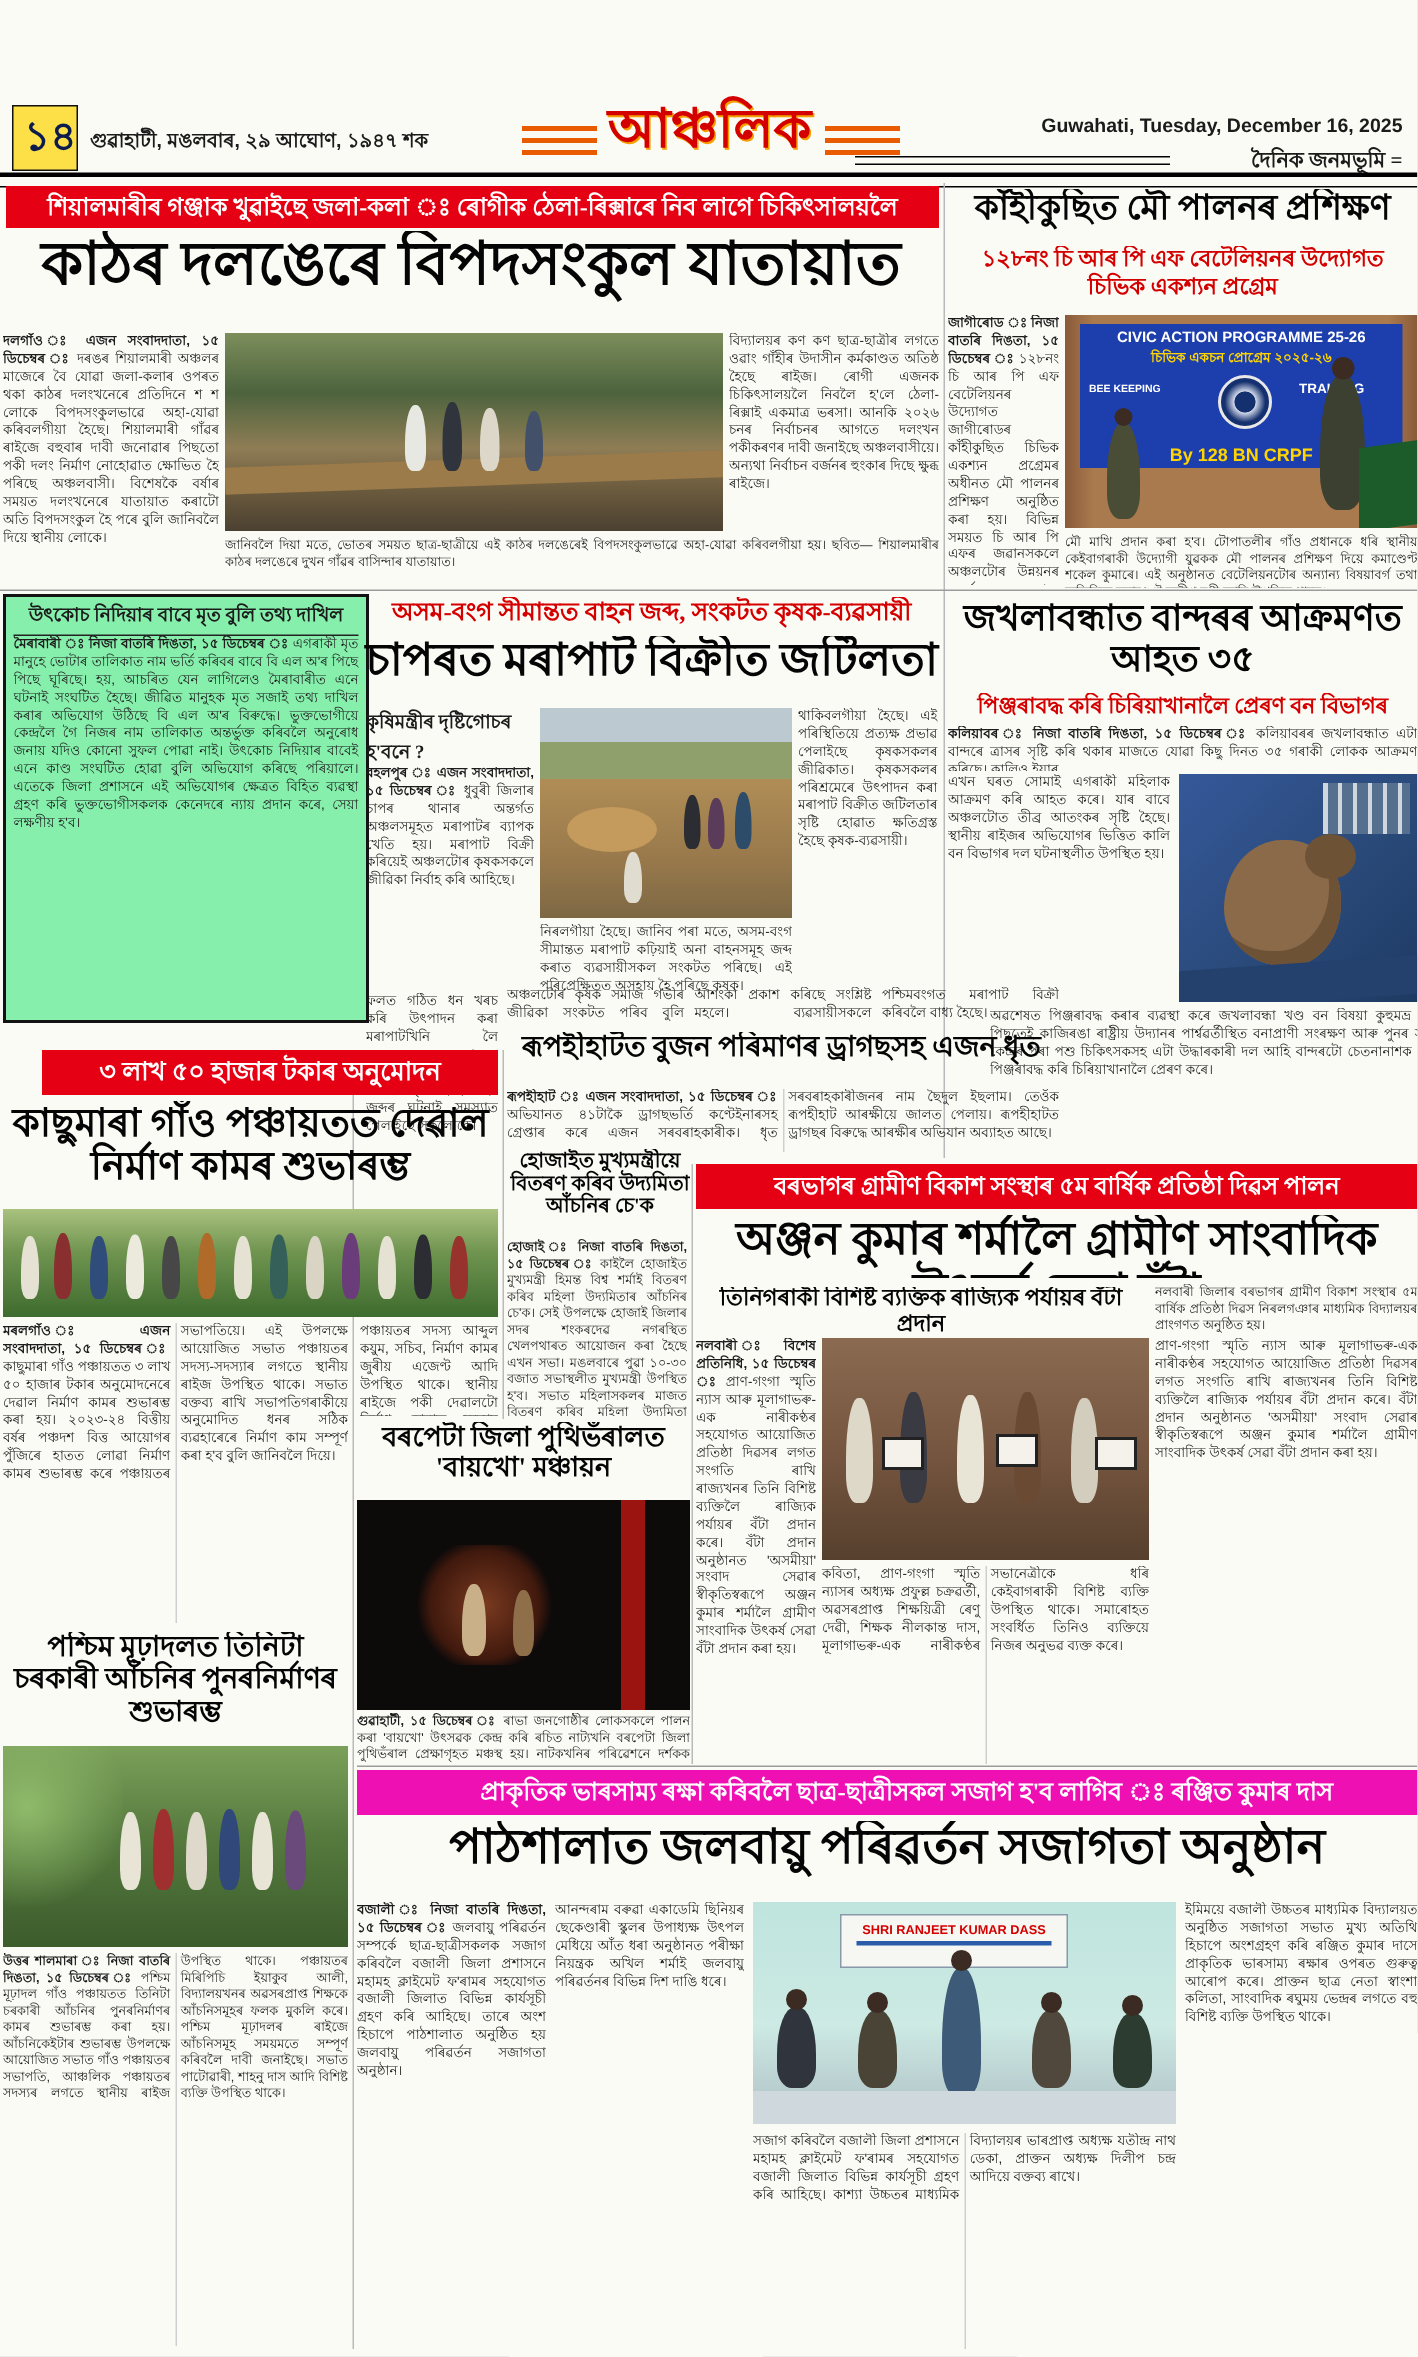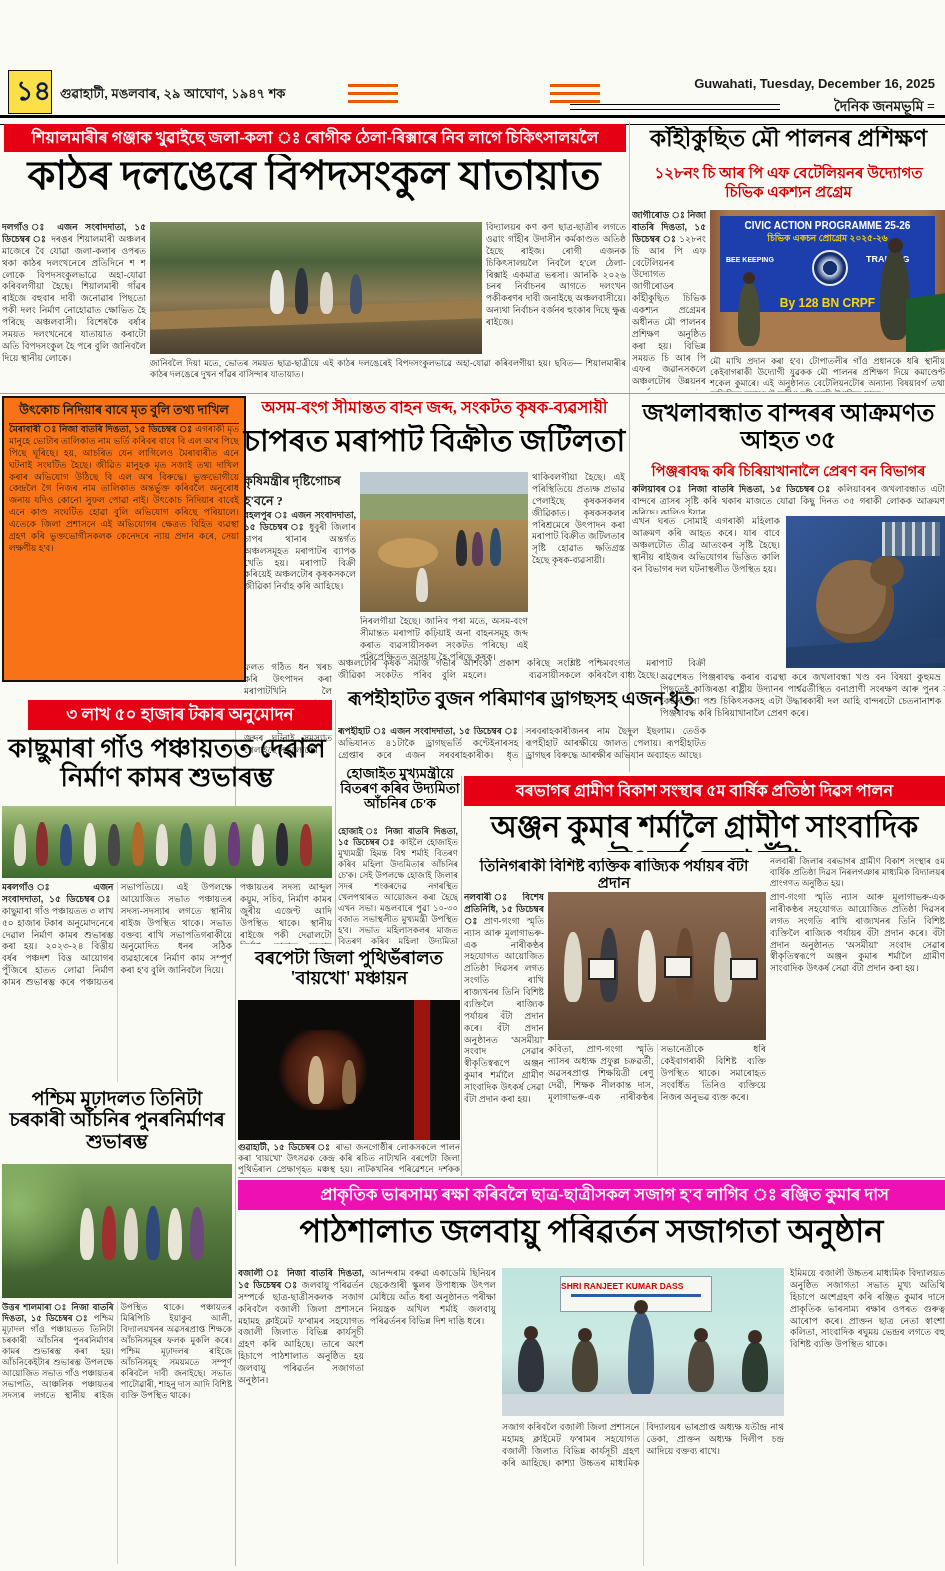--- a/index.html
+++ b/index.html
@@ -32,20 +32,23 @@
 <body>
 
 <div id="page">
 
   <div class="pgbox">
     <span>১৪</span>
   </div>
   <div class="abs" style="left:60px;top:84px;width:270px;font-size:13px;font-weight:bold;">গুৱাহাটী, মঙলবাৰ, ২৯ আঘোণ, ১৯৪৭ শক</div>
 
   <div class="mastlines" style="left:348px;top:84px;"></div>
+  <div class="abs" style="left:398px;top:58px;width:150px;height:56px;text-align:center;
+       font-family:'Liberation Serif',serif;font-weight:bold;font-size:36px;color:#d40000;
+       text-shadow:1px 1px 0 #f5a000;">আঞ্চলিক</div>
   <div class="mastlines" style="left:550px;top:84px;"></div>
 
   <div class="abs" style="right:10px;top:76px;width:260px;text-align:right;font-size:13px;font-weight:bold;">Guwahati, Tuesday, December 16, 2025</div>
   <div class="abs" style="right:10px;top:95px;width:150px;text-align:right;font-size:14px;font-weight:bold;
        font-family:'Liberation Serif',serif;">দৈনিক জনমভূমি =</div>
   <div class="abs" style="right:165px;top:104px;width:210px;height:4px;border-top:1px solid #000;border-bottom:1px solid #000;"></div>
 
   <div class="abs" style="left:0;top:115px;width:945px;height:6px;border-top:3px solid #000;border-bottom:1px solid #000;"></div>
 
   <div>
@@ -95,21 +98,21 @@
       <div class="head" style="left:33px;top:62px;width:12px;height:12px;"></div>
       <div class="fig" style="left:170px;top:40px;width:30px;height:90px;background:#3c4030;"></div>
       <div class="head" style="left:178px;top:28px;width:15px;height:15px;"></div>
       <div class="abs" style="left:196px;top:86px;width:40px;height:56px;background:#1c5c2a;transform:skewY(-8deg);"></div>
     </div>
     <div class="abs cap" style="left:710px;top:356px;width:235px;height:36px;">মৌ মাখি প্ৰদান কৰা হ'ব। টোপাতলীৰ গাঁও প্ৰধানকে ধৰি স্থানীয় কেইবাগৰাকী উদ্যোগী যুৱকক মৌ পালনৰ প্ৰশিক্ষণ দিয়ে কমাণ্ডেণ্ট শকেল কুমাৰে। এই অনুষ্ঠানত বেটেলিয়নটোৰ অন্যান্য বিষয়াবৰ্গ তথা অতিৰিক্ত কমাণ্ডেণ্ট সন্দীপ ৰথী আদি উপস্থিত থাকে।</div>
   </div>
 
   <div class="hr" style="left:0;top:393px;width:945px;"></div>
 
-  <div class="abs box" style="left:2px;top:396px;width:230px;height:276px;padding:3px 5px;background:#f97316;">
+  <div class="abs box" style="left:2px;top:396px;width:230px;height:276px;padding:3px 5px;background:#86efac;">
     <div style="font-size:12.5px;font-weight:bold;text-align:center;border-bottom:1px solid #222;
          font-family:'Liberation Serif',serif;padding-bottom:2px;">উৎকোচ নিদিয়াৰ বাবে মৃত বুলি তথ্য দাখিল</div>
     <div class="bt" style="height:132px;overflow:hidden;">
       <span class="by">মৈৰাবাৰী ঃ নিজা বাতৰি দিঙতা, ১৫ ডিচেম্বৰ ঃ</span>
       <span>এগৰাকী মৃত মানুহে ভোটাৰ তালিকাত নাম ভৰ্তি কৰিবৰ বাবে বি এল অ'ৰ পিছে পিছে ঘূৰিছে। হয়, আচৰিত যেন লাগিলেও মৈৰাবাৰীত এনে ঘটনাই সংঘটিত হৈছে। জীৱিত মানুহক মৃত সজাই তথ্য দাখিল কৰাৰ অভিযোগ উঠিছে বি এল অ'ৰ বিৰুদ্ধে। ভুক্তভোগীয়ে কেন্দ্ৰলৈ গৈ নিজৰ নাম তালিকাত অন্তৰ্ভুক্ত কৰিবলৈ অনুৰোধ জনায় যদিও কোনো সুফল পোৱা নাই। উৎকোচ নিদিয়াৰ বাবেই এনে কাণ্ড সংঘটিত হোৱা বুলি অভিযোগ কৰিছে পৰিয়ালে। এতেকে জিলা প্ৰশাসনে এই অভিযোগৰ ক্ষেত্ৰত বিহিত ব্যৱস্থা গ্ৰহণ কৰি ভুক্তভোগীসকলক কেনেদৰে ন্যায় প্ৰদান কৰে, সেয়া লক্ষণীয় হ'ব।</span>
     </div>
   </div>
 
   <div>
     <div class="abs rsub" style="left:242px;top:398px;width:385px;height:24px;font-size:16.5px;">অসম-বংগ সীমান্তত বাহন জব্দ, সংকটত কৃষক-ব্যৱসায়ী</div>
@@ -270,21 +273,21 @@
 
     <div class="abs bt" style="left:238px;top:1268px;width:126px;height:298px;">
       <span class="by">বজালী ঃ নিজা বাতৰি দিঙতা, ১৫ ডিচেম্বৰ ঃ</span>
       <span>জলবায়ু পৰিৱৰ্তন সম্পৰ্কে ছাত্ৰ-ছাত্ৰীসকলক সজাগ কৰিবলৈ বজালী জিলা প্ৰশাসনে মহামহ ক্লাইমেট ফ'ৰামৰ সহযোগত বজালী জিলাত বিভিন্ন কাৰ্যসূচী গ্ৰহণ কৰি আহিছে। তাৰে অংশ হিচাপে পাঠশালাত অনুষ্ঠিত হয় জলবায়ু পৰিৱৰ্তন সজাগতা অনুষ্ঠান।</span>
     </div>
     <div class="abs bt" style="left:370px;top:1268px;width:126px;height:298px;">আনন্দৰাম বৰুৱা একাডেমি ছিনিয়ৰ ছেকেণ্ডাৰী স্কুলৰ উপাধ্যক্ষ উৎপল মেধিয়ে আঁত ধৰা অনুষ্ঠানত পৰীক্ষা নিয়ন্ত্ৰক অখিল শৰ্মাই জলবায়ু পৰিৱৰ্তনৰ বিভিন্ন দিশ দাঙি ধৰে।</div>
 
     <div class="ph" style="left:502px;top:1268px;width:282px;height:148px;
          background:linear-gradient(180deg,#bfe4de 0%,#cdeae4 55%,#aebfc4 100%);">
       <div class="abs" style="left:58px;top:8px;width:150px;height:34px;background:#f6f6f2;border:1px solid #8899aa;">
-        <div style="color:#d40000;font-size:8.5px;font-weight:bold;margin-top:4px;">SHRI RANJEET KUMAR DASS</div>
+        <div style="color:#d40000;font-size:8.5px;font-weight:bold;text-align:center;margin-top:4px;">SHRI RANJEET KUMAR DASS</div>
         <div style="height:3px;margin:3px 10px 0;background:#2a5caa;"></div>
       </div>
       <div class="fig" style="left:16px;top:70px;width:26px;height:54px;background:#30343c;"></div>
       <div class="head" style="left:22px;top:58px;width:14px;height:14px;"></div>
       <div class="fig" style="left:70px;top:72px;width:26px;height:52px;background:#4a4436;"></div>
       <div class="head" style="left:76px;top:60px;width:14px;height:14px;"></div>
       <div class="fig" style="left:126px;top:44px;width:26px;height:86px;background:#3d5a78;"></div>
       <div class="head" style="left:132px;top:32px;width:14px;height:14px;"></div>
       <div class="fig" style="left:186px;top:72px;width:26px;height:52px;background:#50483c;"></div>
       <div class="head" style="left:192px;top:60px;width:14px;height:14px;"></div>

